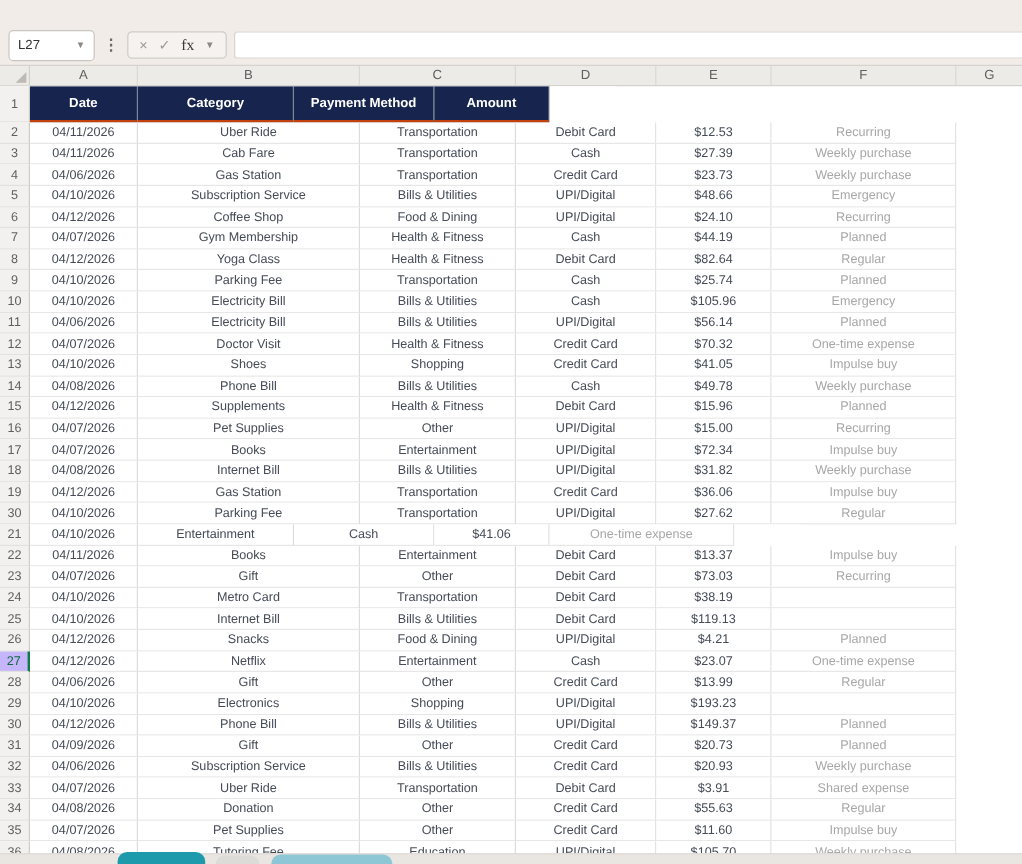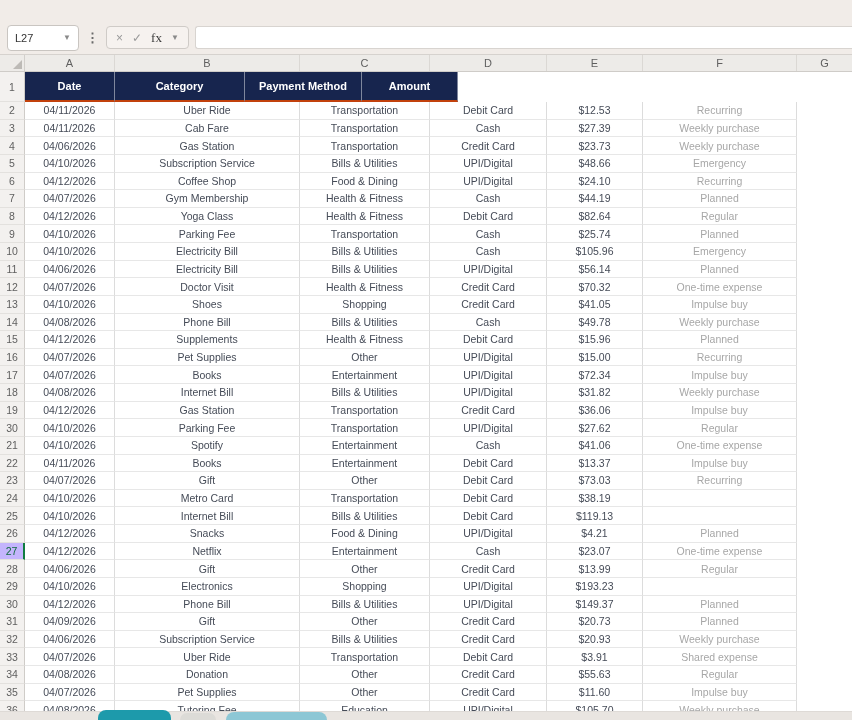--- a/index.html
+++ b/index.html
@@ -282,21 +282,20 @@
       <div class="cell w-b">Parking Fee</div>
       <div class="cell w-c">Transportation</div>
       <div class="cell w-d">UPI/Digital</div>
       <div class="cell w-e">$27.62</div>
       <div class="cell w-f notes">Regular</div>
       <div class="cell g w-g"></div>
     </div>
     <div class="row">
       <div class="rownum">21</div>
       <div class="cell w-a">04/10/2026</div>
-      <div class="cell w-b">Spotify</div>
       <div class="cell w-c">Entertainment</div>
       <div class="cell w-d">Cash</div>
       <div class="cell w-e">$41.06</div>
       <div class="cell w-f notes">One-time expense</div>
       <div class="cell g w-g"></div>
     </div>
     <div class="row">
       <div class="rownum">22</div>
       <div class="cell w-a">04/11/2026</div>
       <div class="cell w-b">Books</div>

